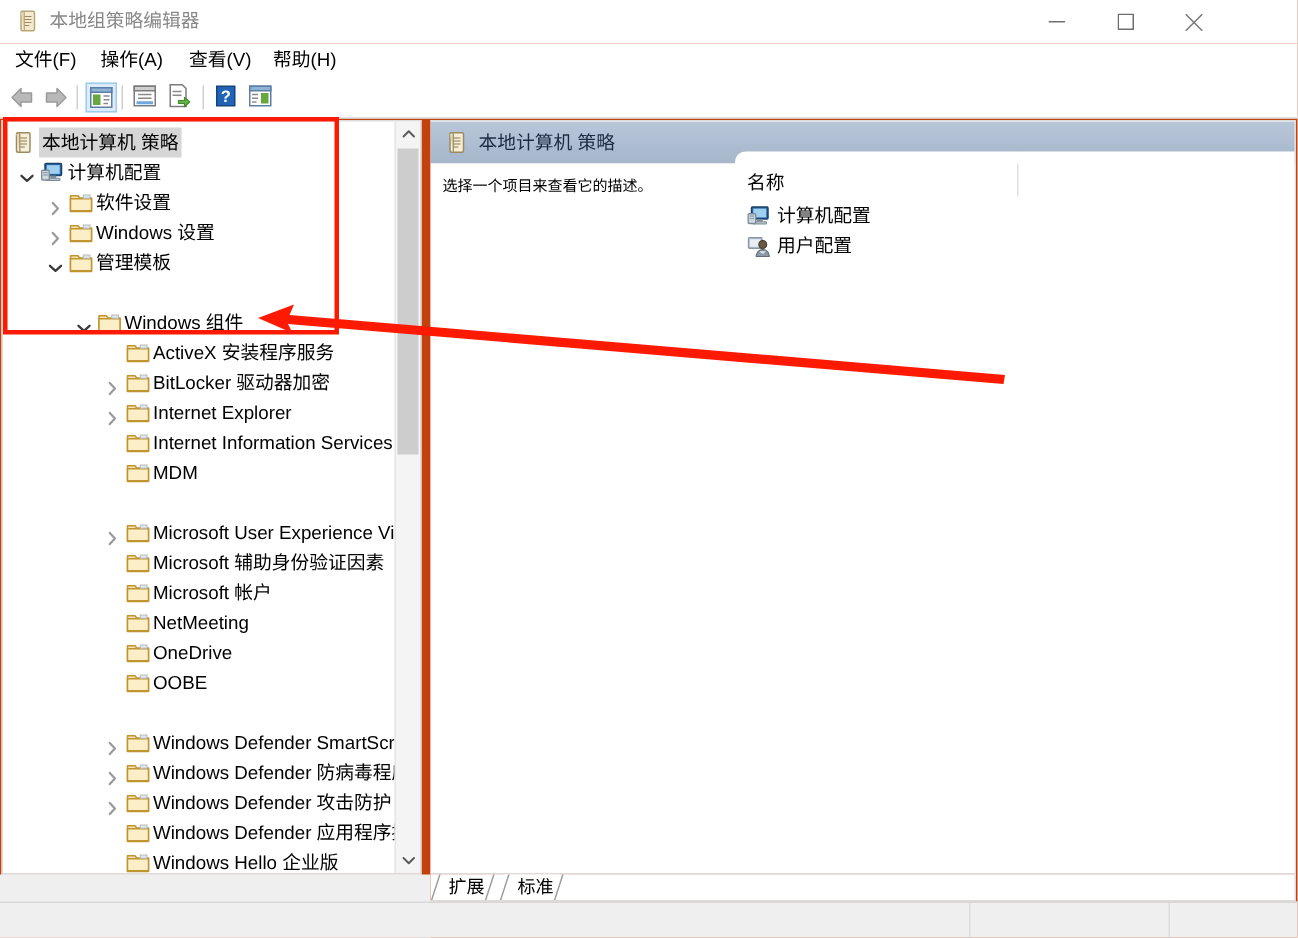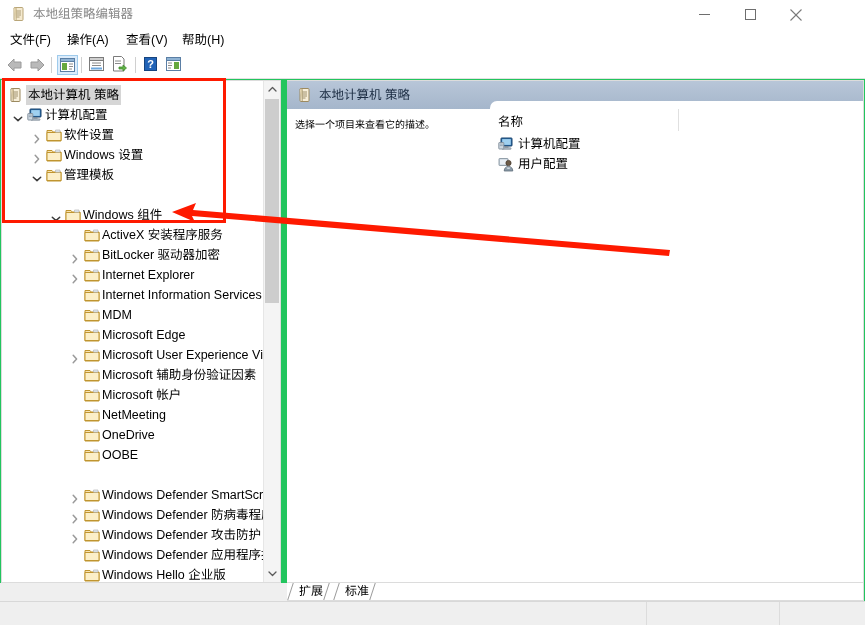--- a/index.html
+++ b/index.html
@@ -7,21 +7,21 @@
   body{
     width:865px;height:625px;
     background:#efefef;
     font-family:"Liberation Sans","DejaVu Sans",sans-serif;
     font-size:12.5px;
     color:#000;
     overflow:hidden;
     position:relative;
     -webkit-font-smoothing:antialiased;
   }
-  .app{position:absolute;inset:0;background:#22c55e;}
+  .app{position:absolute;inset:0;background:#c2410c;}
 
   
   .titlebar{
     position:absolute;left:0;top:0;width:865px;height:29px;
     background:#ffffff;
   }
   .titlebar .ticon{
     position:absolute;left:11px;top:6px;width:16px;height:16px;
   }
   .titlebar .ttext{
@@ -362,28 +362,20 @@
             </svg></span>
           <span class="lbl" style="left: 100px;">Internet Information Services</span>
         </div>
         <div class="trow" style="top: 224px;">
           <span class="ic" style="left: 82px;"><svg width="16" height="16" viewBox="0 0 16 16">
               <path d="M1 3.5h5l1.2 1.5H15v9H1z" fill="#f8e3b0" stroke="#c0952f" stroke-width="1" stroke-linejoin="round"></path>
               <path d="M1 5.5h14v8H1z" fill="#fcefc8" stroke="#c0952f" stroke-width="1"></path>
               <path d="M9.5 3h4.5v2.2H9.5z" fill="#dfe8ef" stroke="#b9b9b9" stroke-width="0.7"></path>
             </svg></span>
           <span class="lbl" style="left: 100px;">MDM</span>
-        </div>
-        <div class="trow" style="top: 244px;">
-          <span class="ic" style="left: 82px;"><svg width="16" height="16" viewBox="0 0 16 16">
-              <path d="M1 3.5h5l1.2 1.5H15v9H1z" fill="#f8e3b0" stroke="#c0952f" stroke-width="1" stroke-linejoin="round"></path>
-              <path d="M1 5.5h14v8H1z" fill="#fcefc8" stroke="#c0952f" stroke-width="1"></path>
-              <path d="M9.5 3h4.5v2.2H9.5z" fill="#dfe8ef" stroke="#b9b9b9" stroke-width="0.7"></path>
-            </svg></span>
-          <span class="lbl" style="left: 100px;">Microsoft Edge</span>
         </div>
         <div class="trow" style="top: 264px;">
           <span class="chev" style="left: 68px;"><svg width="10" height="10" viewBox="0 0 10 10">
               <path d="M3.2 1.3 L6.6 5 L3.2 8.7" fill="none" stroke="#9a9a9a" stroke-width="1.5" stroke-linecap="round" stroke-linejoin="round"></path>
             </svg></span>
           <span class="ic" style="left: 82px;"><svg width="16" height="16" viewBox="0 0 16 16">
               <path d="M1 3.5h5l1.2 1.5H15v9H1z" fill="#f8e3b0" stroke="#c0952f" stroke-width="1" stroke-linejoin="round"></path>
               <path d="M1 5.5h14v8H1z" fill="#fcefc8" stroke="#c0952f" stroke-width="1"></path>
               <path d="M9.5 3h4.5v2.2H9.5z" fill="#dfe8ef" stroke="#b9b9b9" stroke-width="0.7"></path>
             </svg></span>

